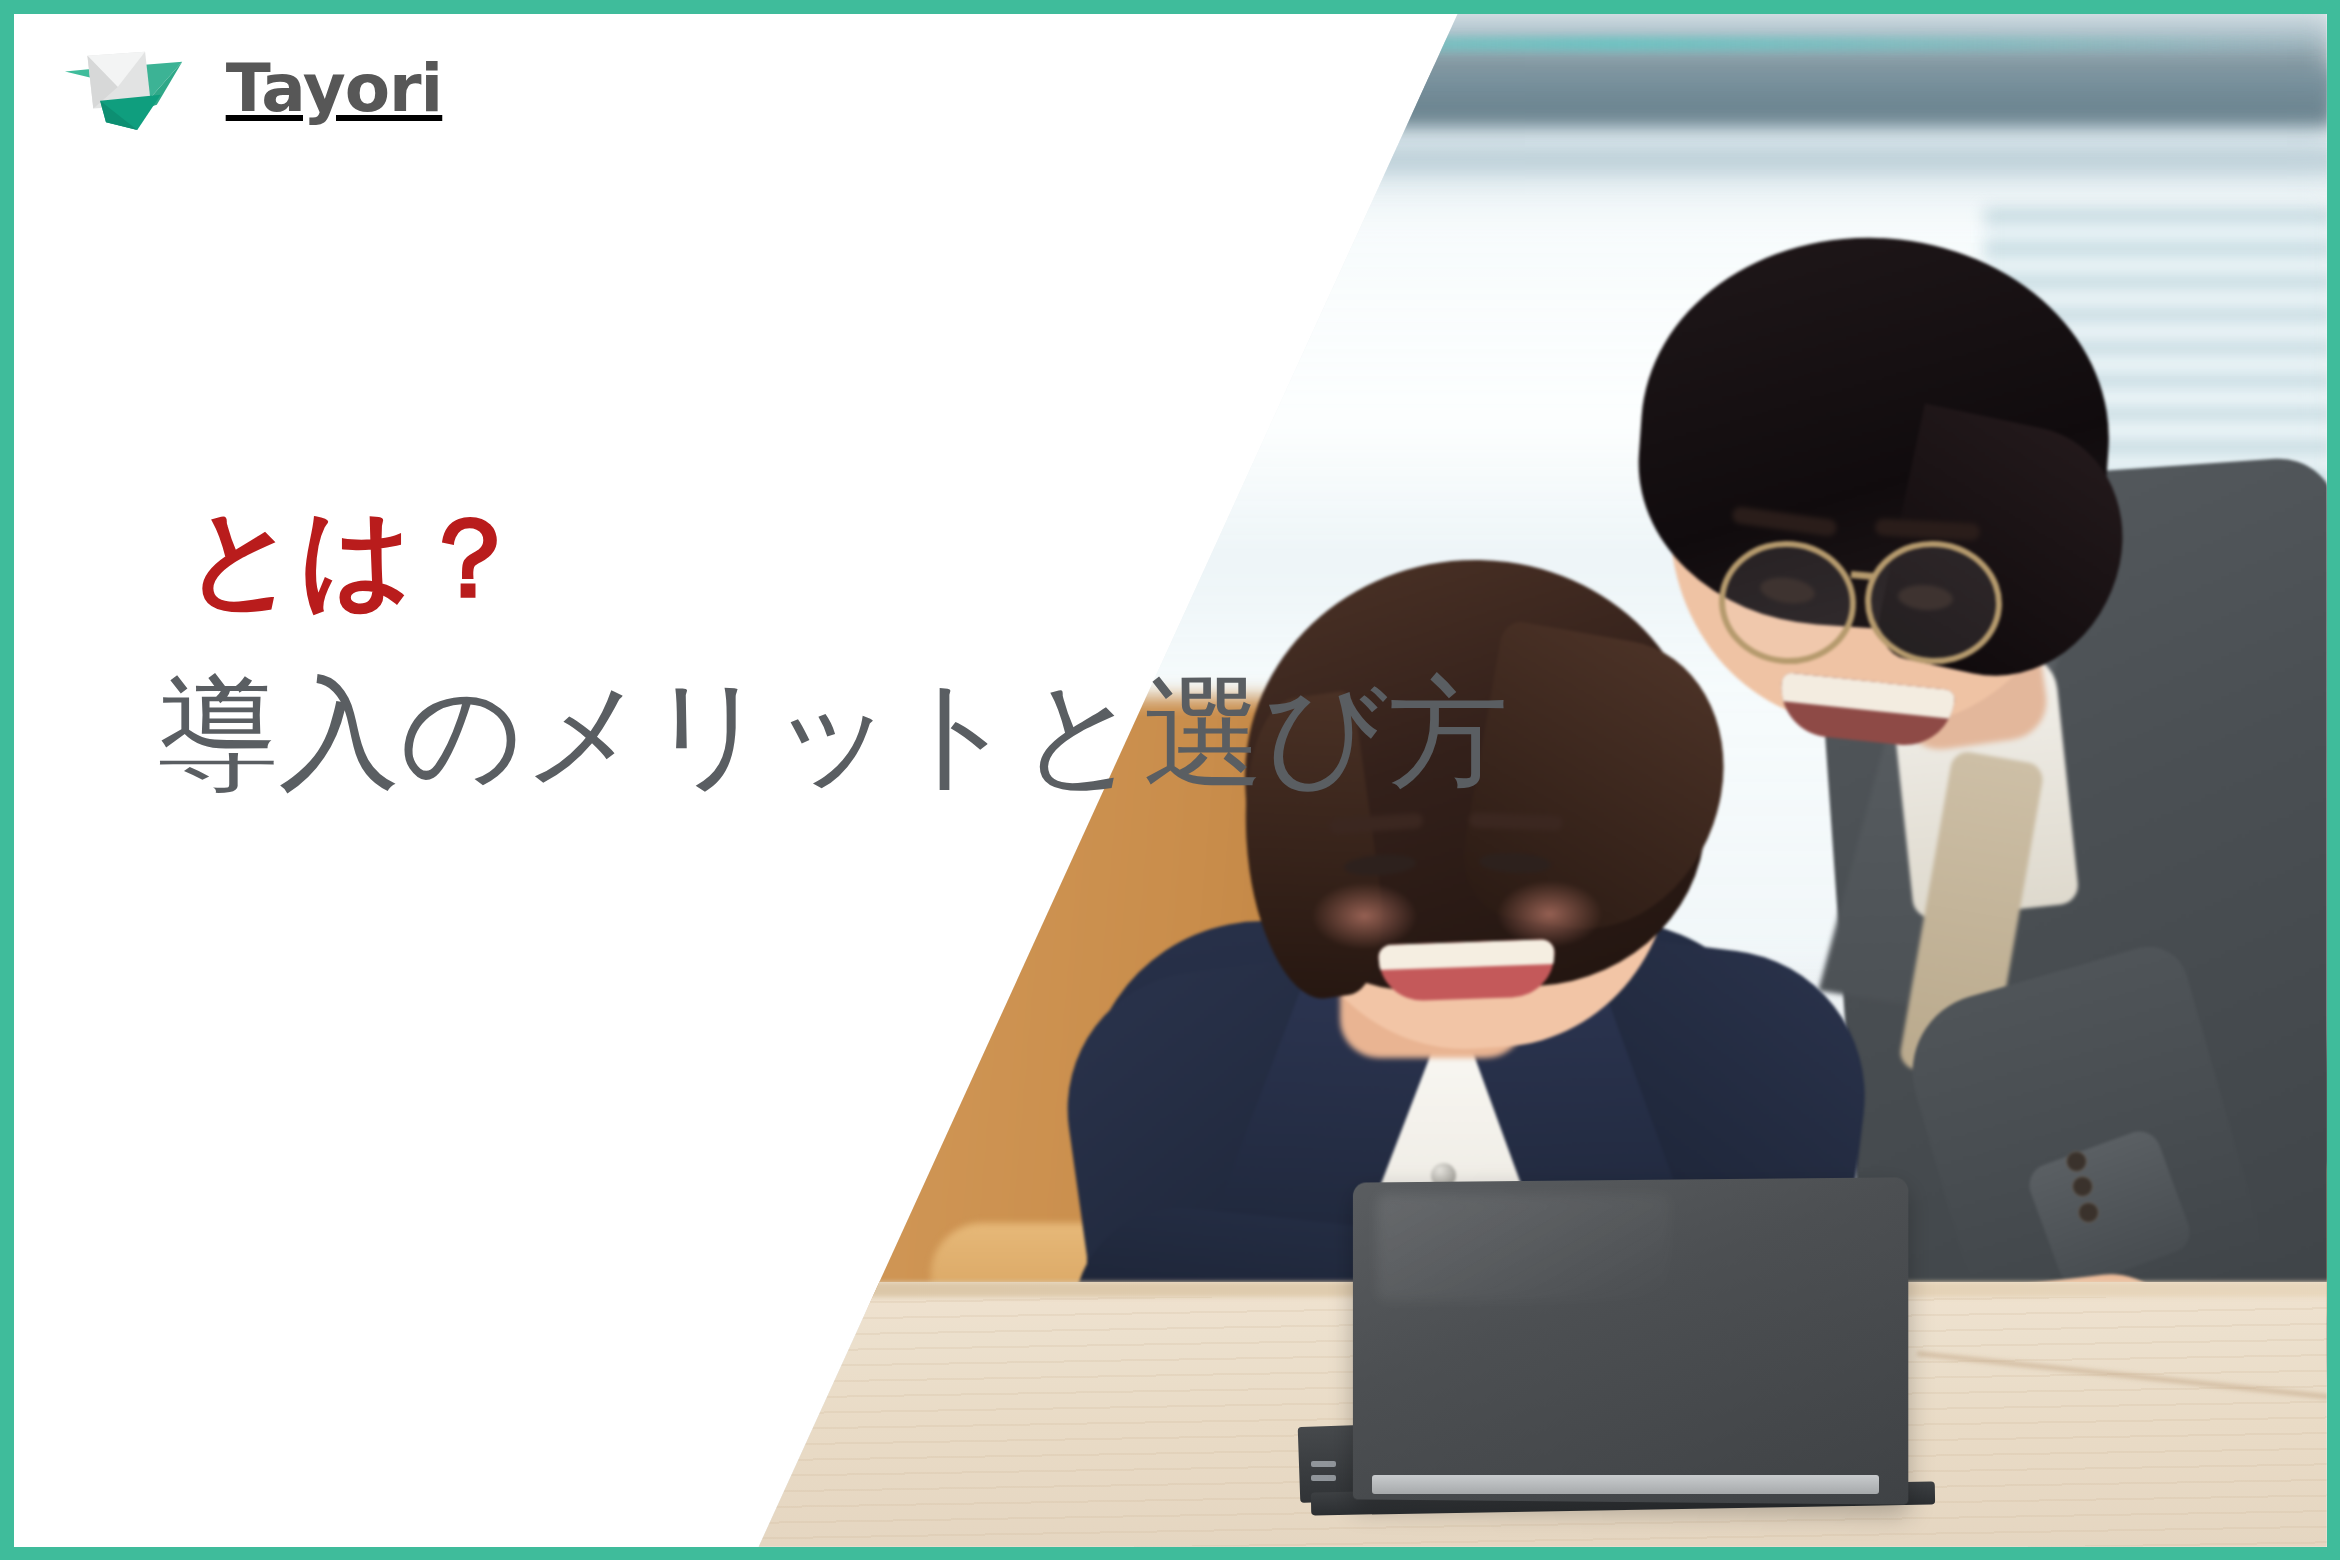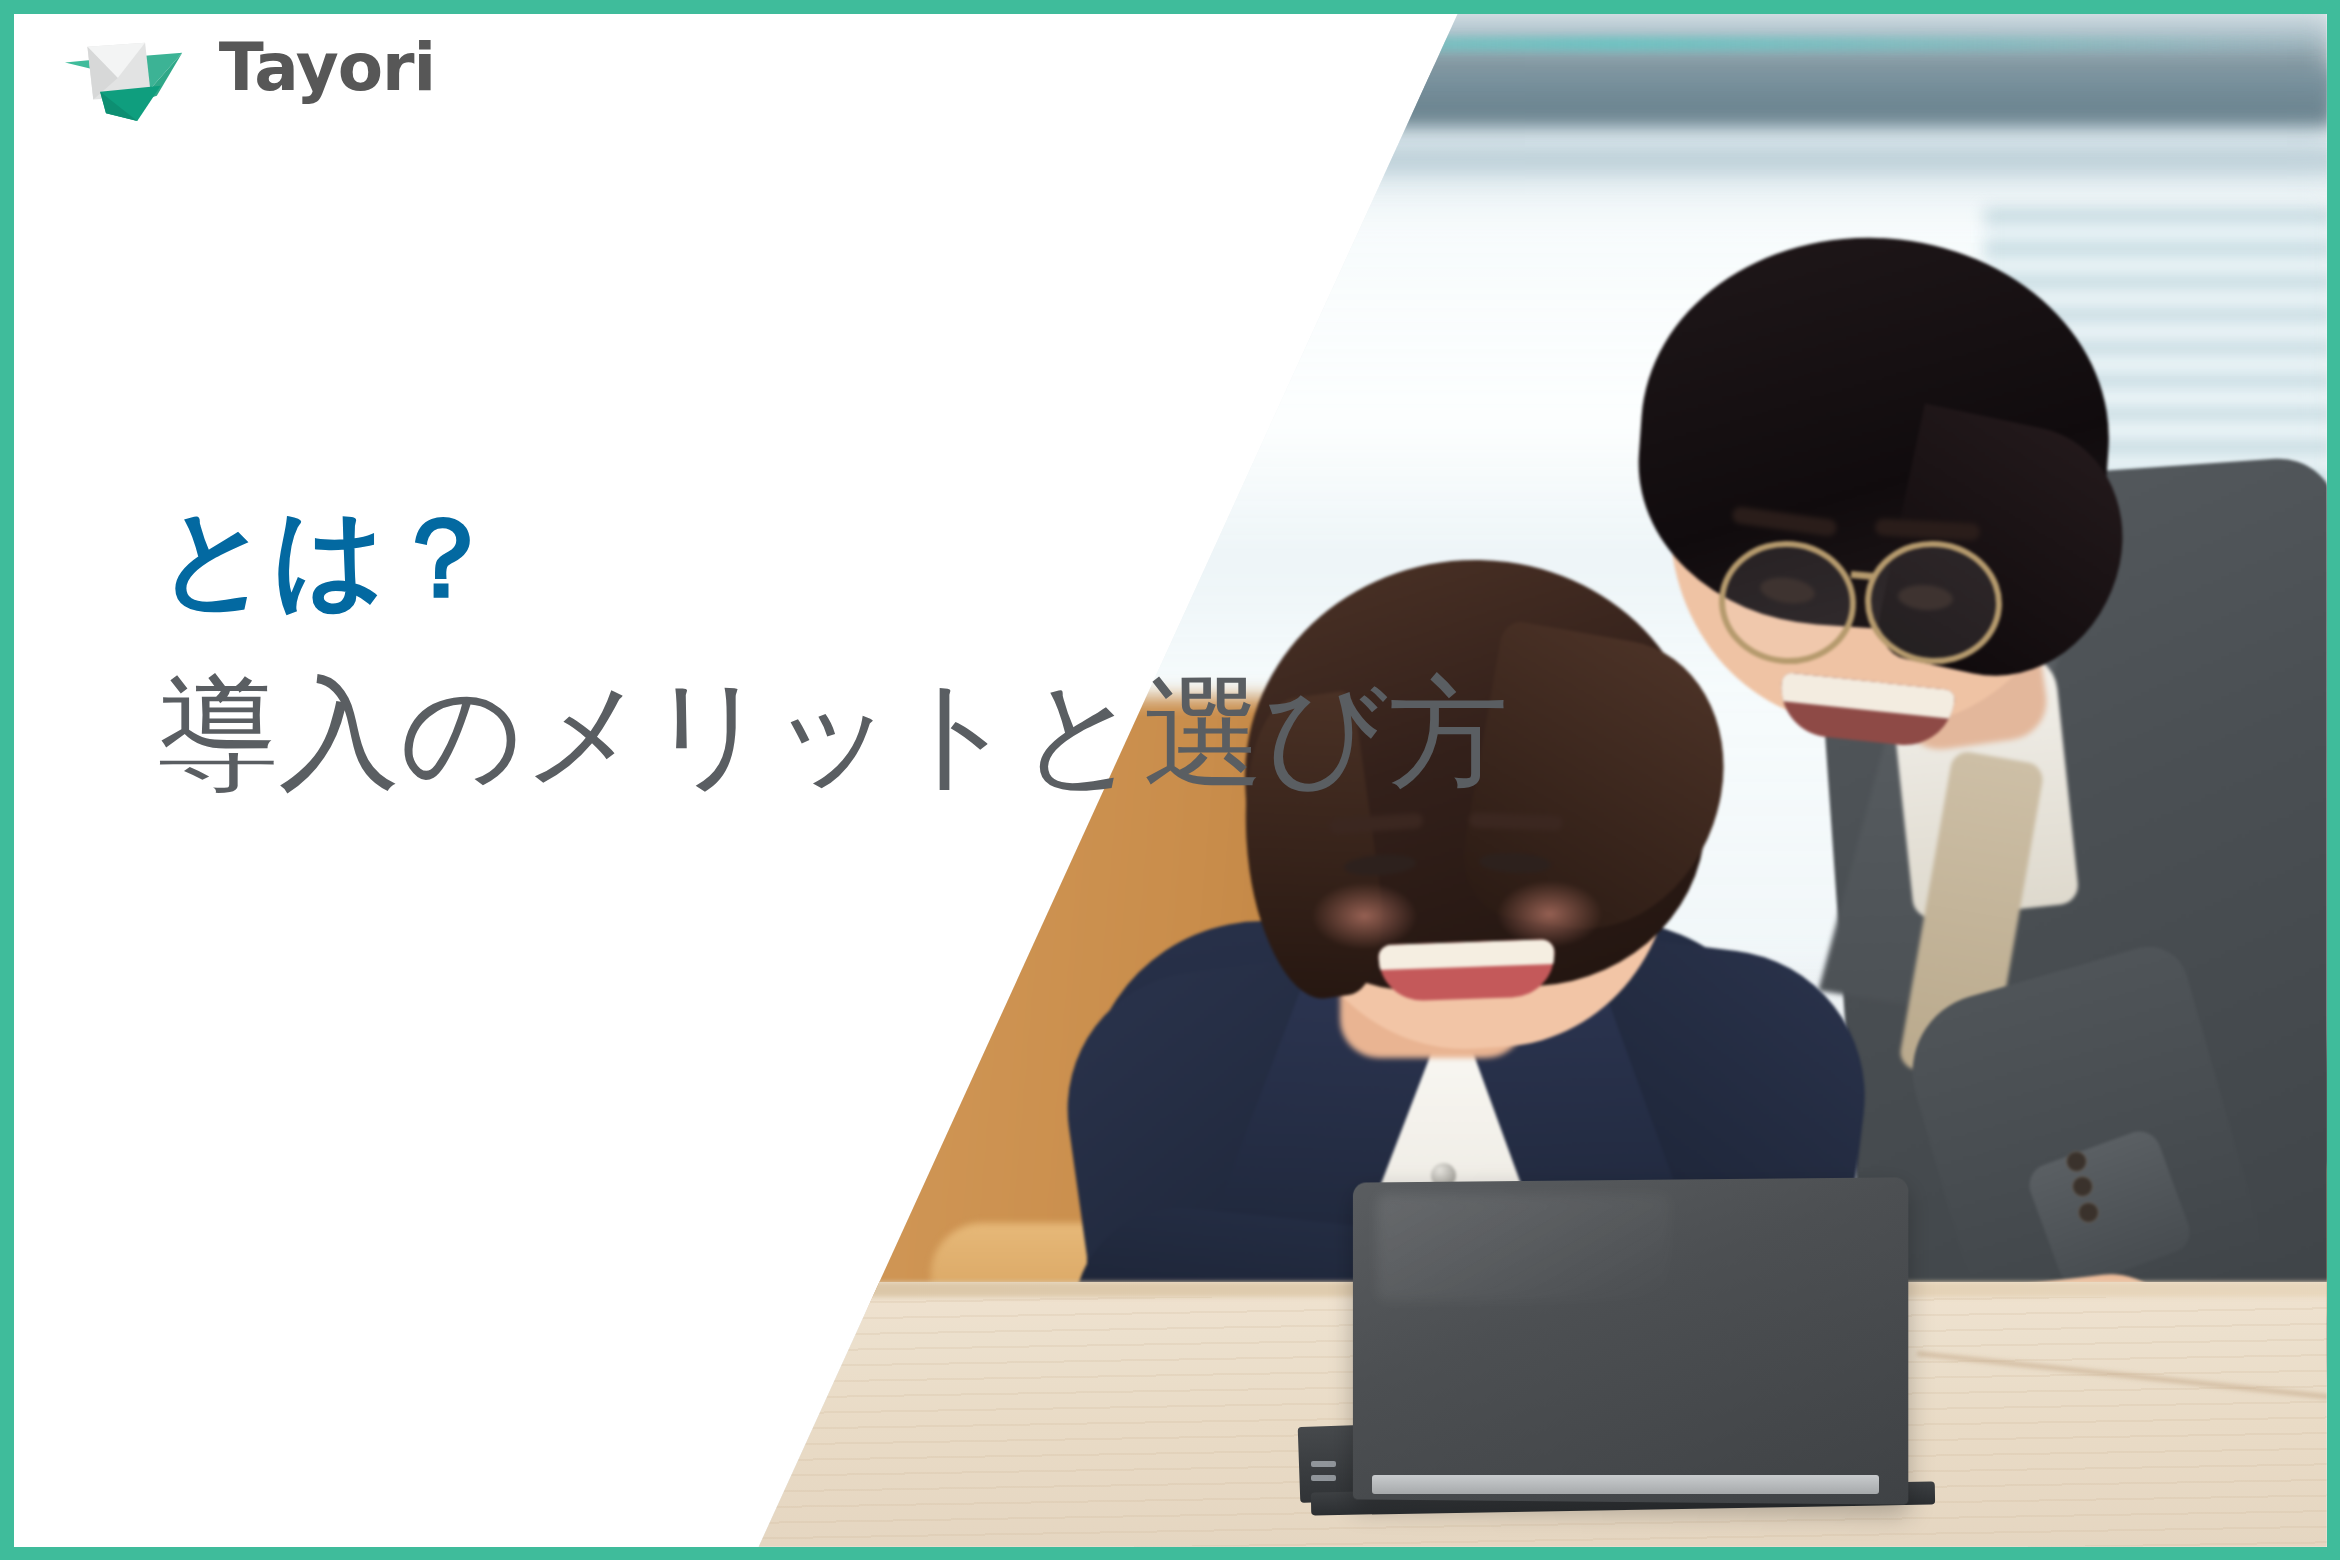--- a/index.html
+++ b/index.html
@@ -405,22 +405,23 @@
   }
   .laptop-port-1 { left: 1297px; top: 1447px; }
   .laptop-port-2 { left: 1297px; top: 1461px; }
 
   
   .soft { filter: blur(1.6px); }
 
   
   .logo {
     position: absolute; left: 49px; top: 21.5px;
-    display: flex; align-items: flex-start; gap: 27px;
+    display: flex; align-items: center; gap: 34px;
     height: 107px;
+    text-decoration: underline;
   }
   .logo-mark { position: relative; width: 129px; height: 90px; }
   .logo-text {
     font-size: 66px; font-weight: 700; color: #575757;
     letter-spacing: -1px; line-height: 1;
     font-family: "DejaVu Sans", "Liberation Sans", sans-serif;
   }
 
   .headline {
     position: absolute; left: 144px; top: 488px; width: 1229px;
@@ -433,23 +434,24 @@
   .kw {
     font-size: 148px; font-weight: 900;
     color: #49b89a;
     -webkit-text-stroke: 5.9px #5d6166;
     paint-order: stroke fill;
     letter-spacing: -2px;
     font-family: "DejaVu Sans", "Liberation Sans", sans-serif;
     text-shadow: 4.9px 5.9px 0 rgba(80,84,88,.85);
   }
   .tail {
-    font-size: 111px; font-weight: 900; color: #0369a1;
+    font-size: 111px; font-weight: 900; color: #b91c1c;
     letter-spacing: 1px;
     font-family: "DejaVu Sans", "Liberation Sans", sans-serif;
+    margin-left: 27px;
   }
   .line2 {
     margin-top: 60px;
     font-size: 121px; font-weight: 400; color: #5a5e62;
     letter-spacing: 0px; white-space: nowrap; line-height: 1;
     font-family: "DejaVu Sans", "Liberation Sans", sans-serif;
   }
 </style>
 </head>
 <body>

